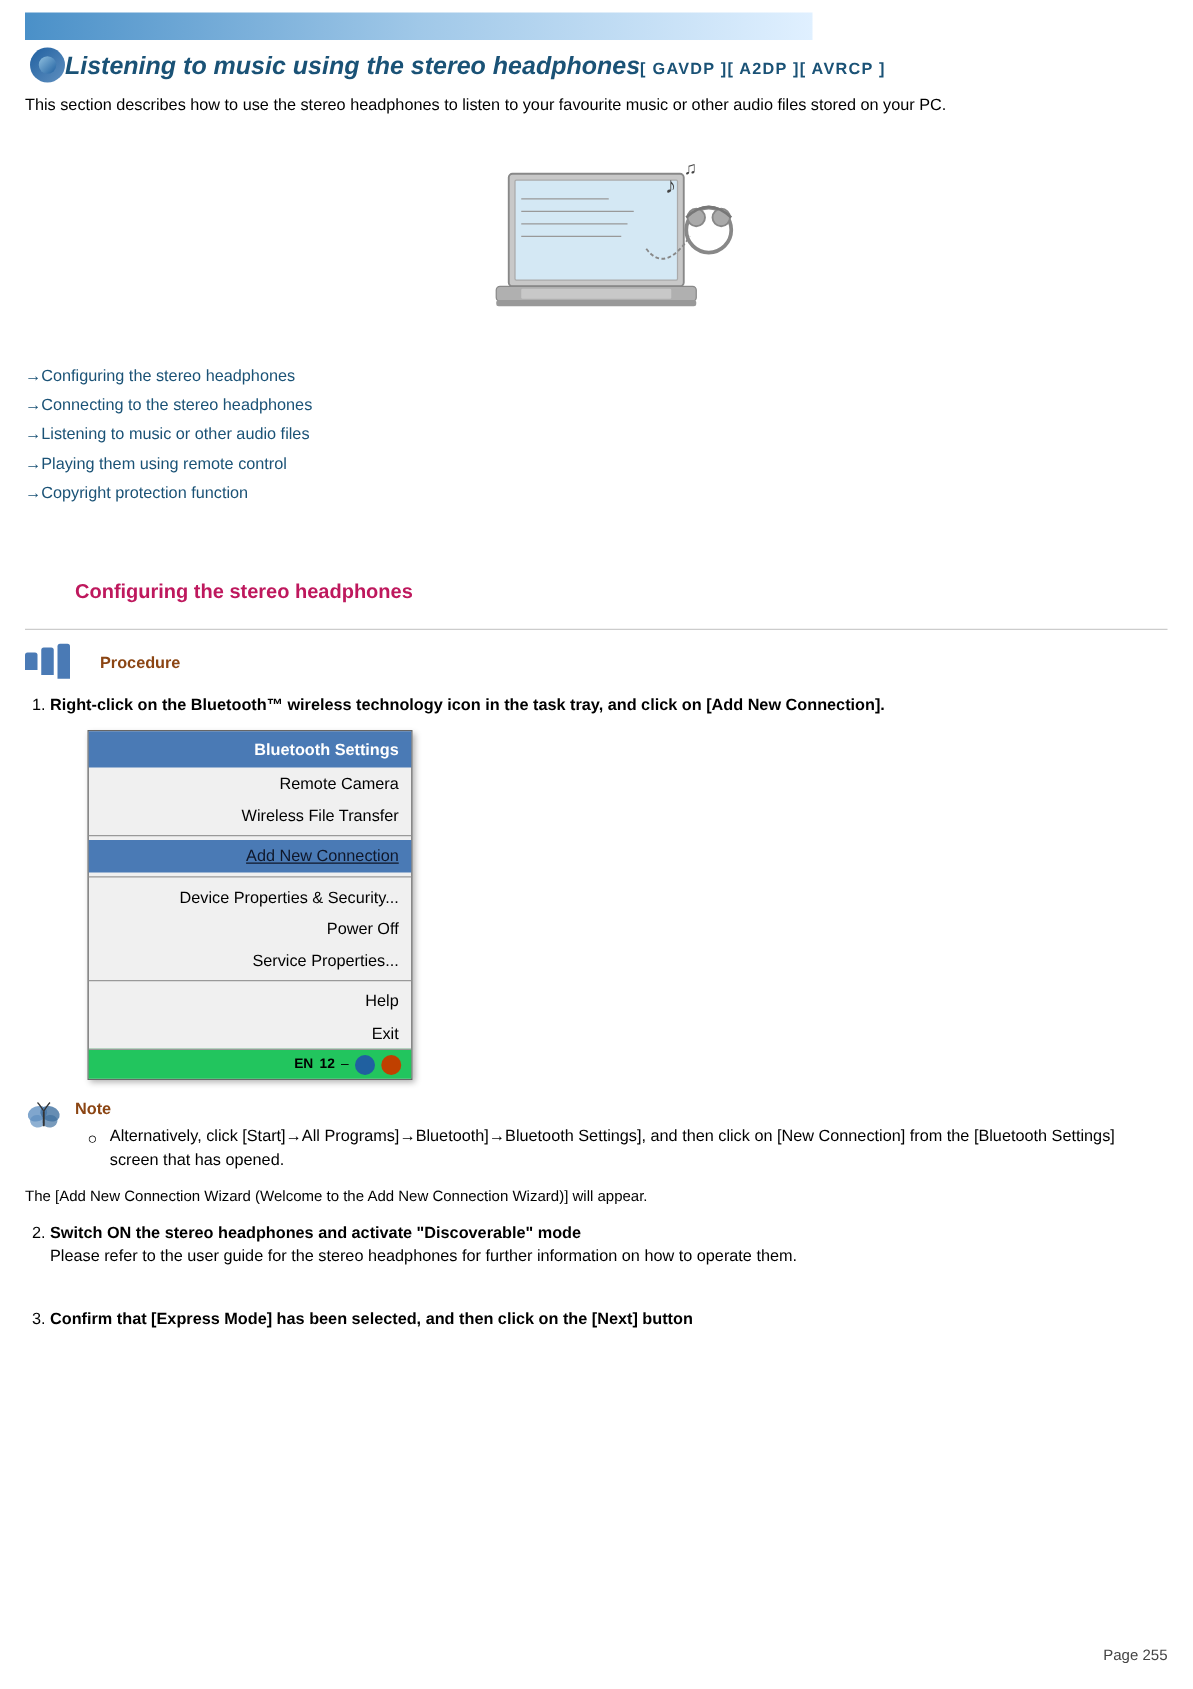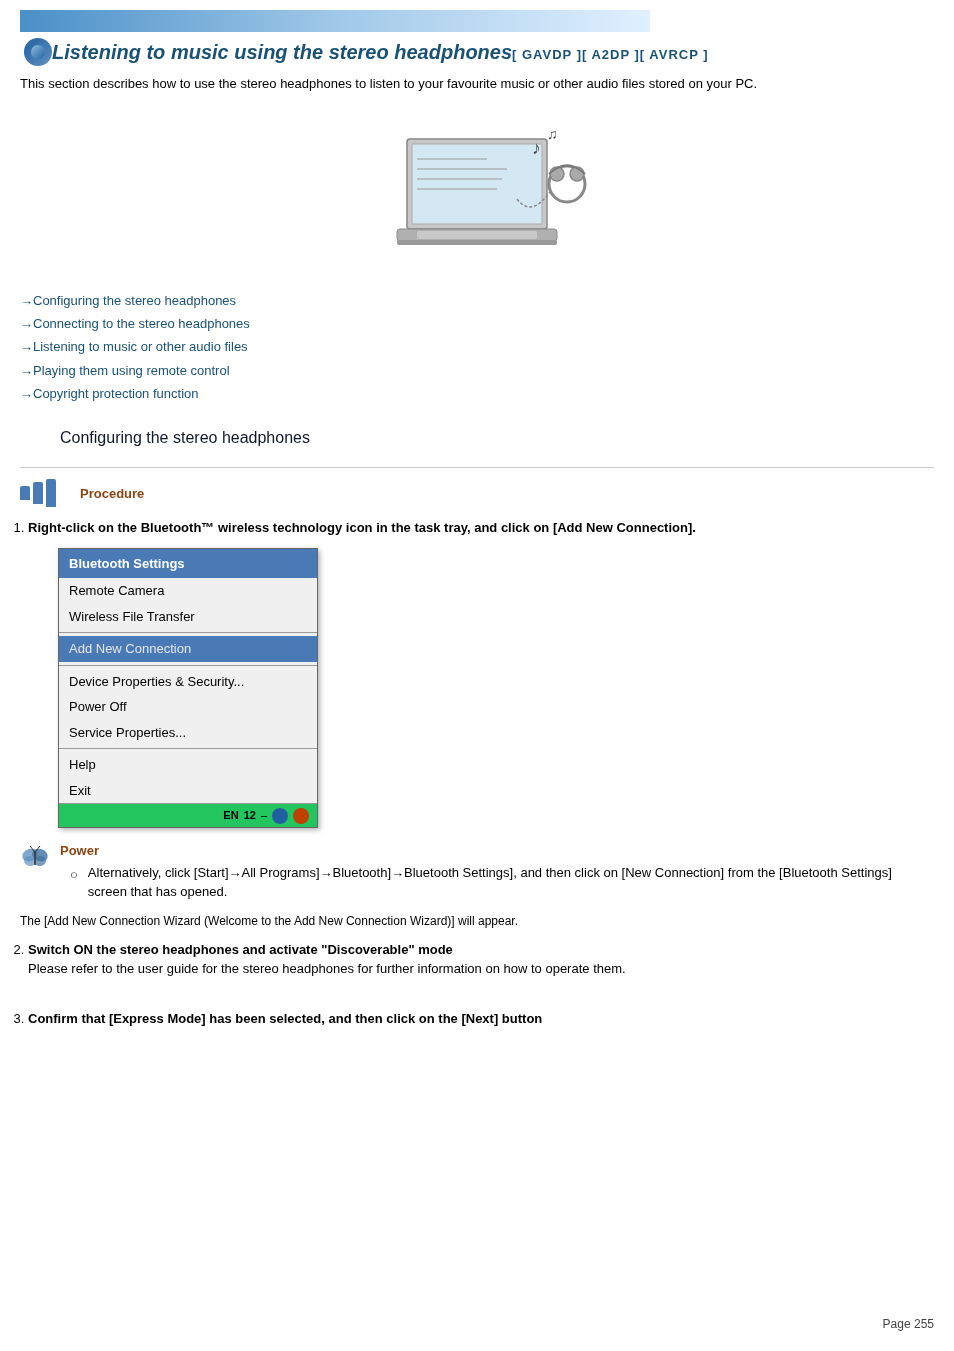--- a/index.html
+++ b/index.html
@@ -82,25 +82,26 @@
       line-height: 1.8;
     }
     .links-section a {
       color: #1a5276;
       text-decoration: none;
       font-size: 13px;
     }
 
     
     .section-heading {
-      color: #0f172a;
+      color: #be185d;
       font-size: 16px;
-      font-weight: normal;
+      font-weight: bold;
       margin-bottom: 20px;
       padding-left: 40px;
+      margin-top: 36px;
     }
 
     
     .procedure-area {
       margin-bottom: 15px;
     }
     .procedure-header {
       display: flex;
       align-items: center;
       gap: 10px;
@@ -122,38 +123,39 @@
     .proc-bar-3 { height: 28px; background: #4a7ab5; }
 
     .procedure-label {
       font-size: 13px;
       font-weight: bold;
       color: #8b4513;
     }
 
     
     .main-list {
-      margin-left: 8px;
+      margin-left: 20px;
     }
     .main-list > li {
       margin-bottom: 15px;
       line-height: 1.5;
     }
     .step-text {
       font-size: 13px;
       font-weight: bold;
     }
     .step-normal {
       font-weight: normal;
     }
 
     
     .context-menu-container {
       margin: 10px 0 10px 30px;
       width: 300px;
+      text-align: right;
     }
     .context-menu {
       border: 1px solid #666;
       background: #f0f0f0;
       box-shadow: 2px 2px 5px rgba(0,0,0,0.3);
       font-size: 13px;
       width: 260px;
     }
     .menu-header {
       background: #4a7ab5;
@@ -162,21 +164,22 @@
       font-weight: bold;
       font-size: 13px;
     }
     .menu-item {
       padding: 3px 10px;
       color: #000;
       cursor: default;
     }
     .menu-item.highlighted {
       background: #4a7ab5;
-      color: #e5e5e5;
+      color: #0f172a;
+      text-decoration: underline;
     }
     .menu-divider {
       border-top: 1px solid #999;
       margin: 3px 0;
     }
     .menu-footer {
       display: flex;
       align-items: center;
       justify-content: flex-end;
       background: #22c55e;
@@ -374,21 +377,21 @@
       <ellipse cx="10" cy="12" rx="8" ry="6" fill="#6090c0" opacity="0.8" transform="rotate(-20 10 12)"></ellipse>
       <ellipse cx="20" cy="12" rx="8" ry="6" fill="#4070a0" opacity="0.8" transform="rotate(20 20 12)"></ellipse>
       <ellipse cx="10" cy="18" rx="6" ry="5" fill="#6090c0" opacity="0.7" transform="rotate(10 10 18)"></ellipse>
       <ellipse cx="20" cy="18" rx="6" ry="5" fill="#4070a0" opacity="0.7" transform="rotate(-10 20 18)"></ellipse>
       <line x1="15" y1="10" x2="15" y2="22" stroke="#333" stroke-width="1.5"></line>
       <path d="M15 10 Q12 5 10 3" stroke="#333" stroke-width="1" fill="none"></path>
       <path d="M15 10 Q18 5 20 3" stroke="#333" stroke-width="1" fill="none"></path>
     </svg>
   </div>
   <div class="note-content">
-    <div class="note-label">Power</div>
+    <div class="note-label">Note</div>
     <ul class="note-list">
       <li>
         <span class="note-bullet">○</span>
         <span>Alternatively, click [Start]→All Programs]→Bluetooth]→Bluetooth Settings], and then click on [New Connection] from the [Bluetooth Settings] screen that has opened.</span>
       </li>
     </ul>
   </div>
 </div>
 
 

